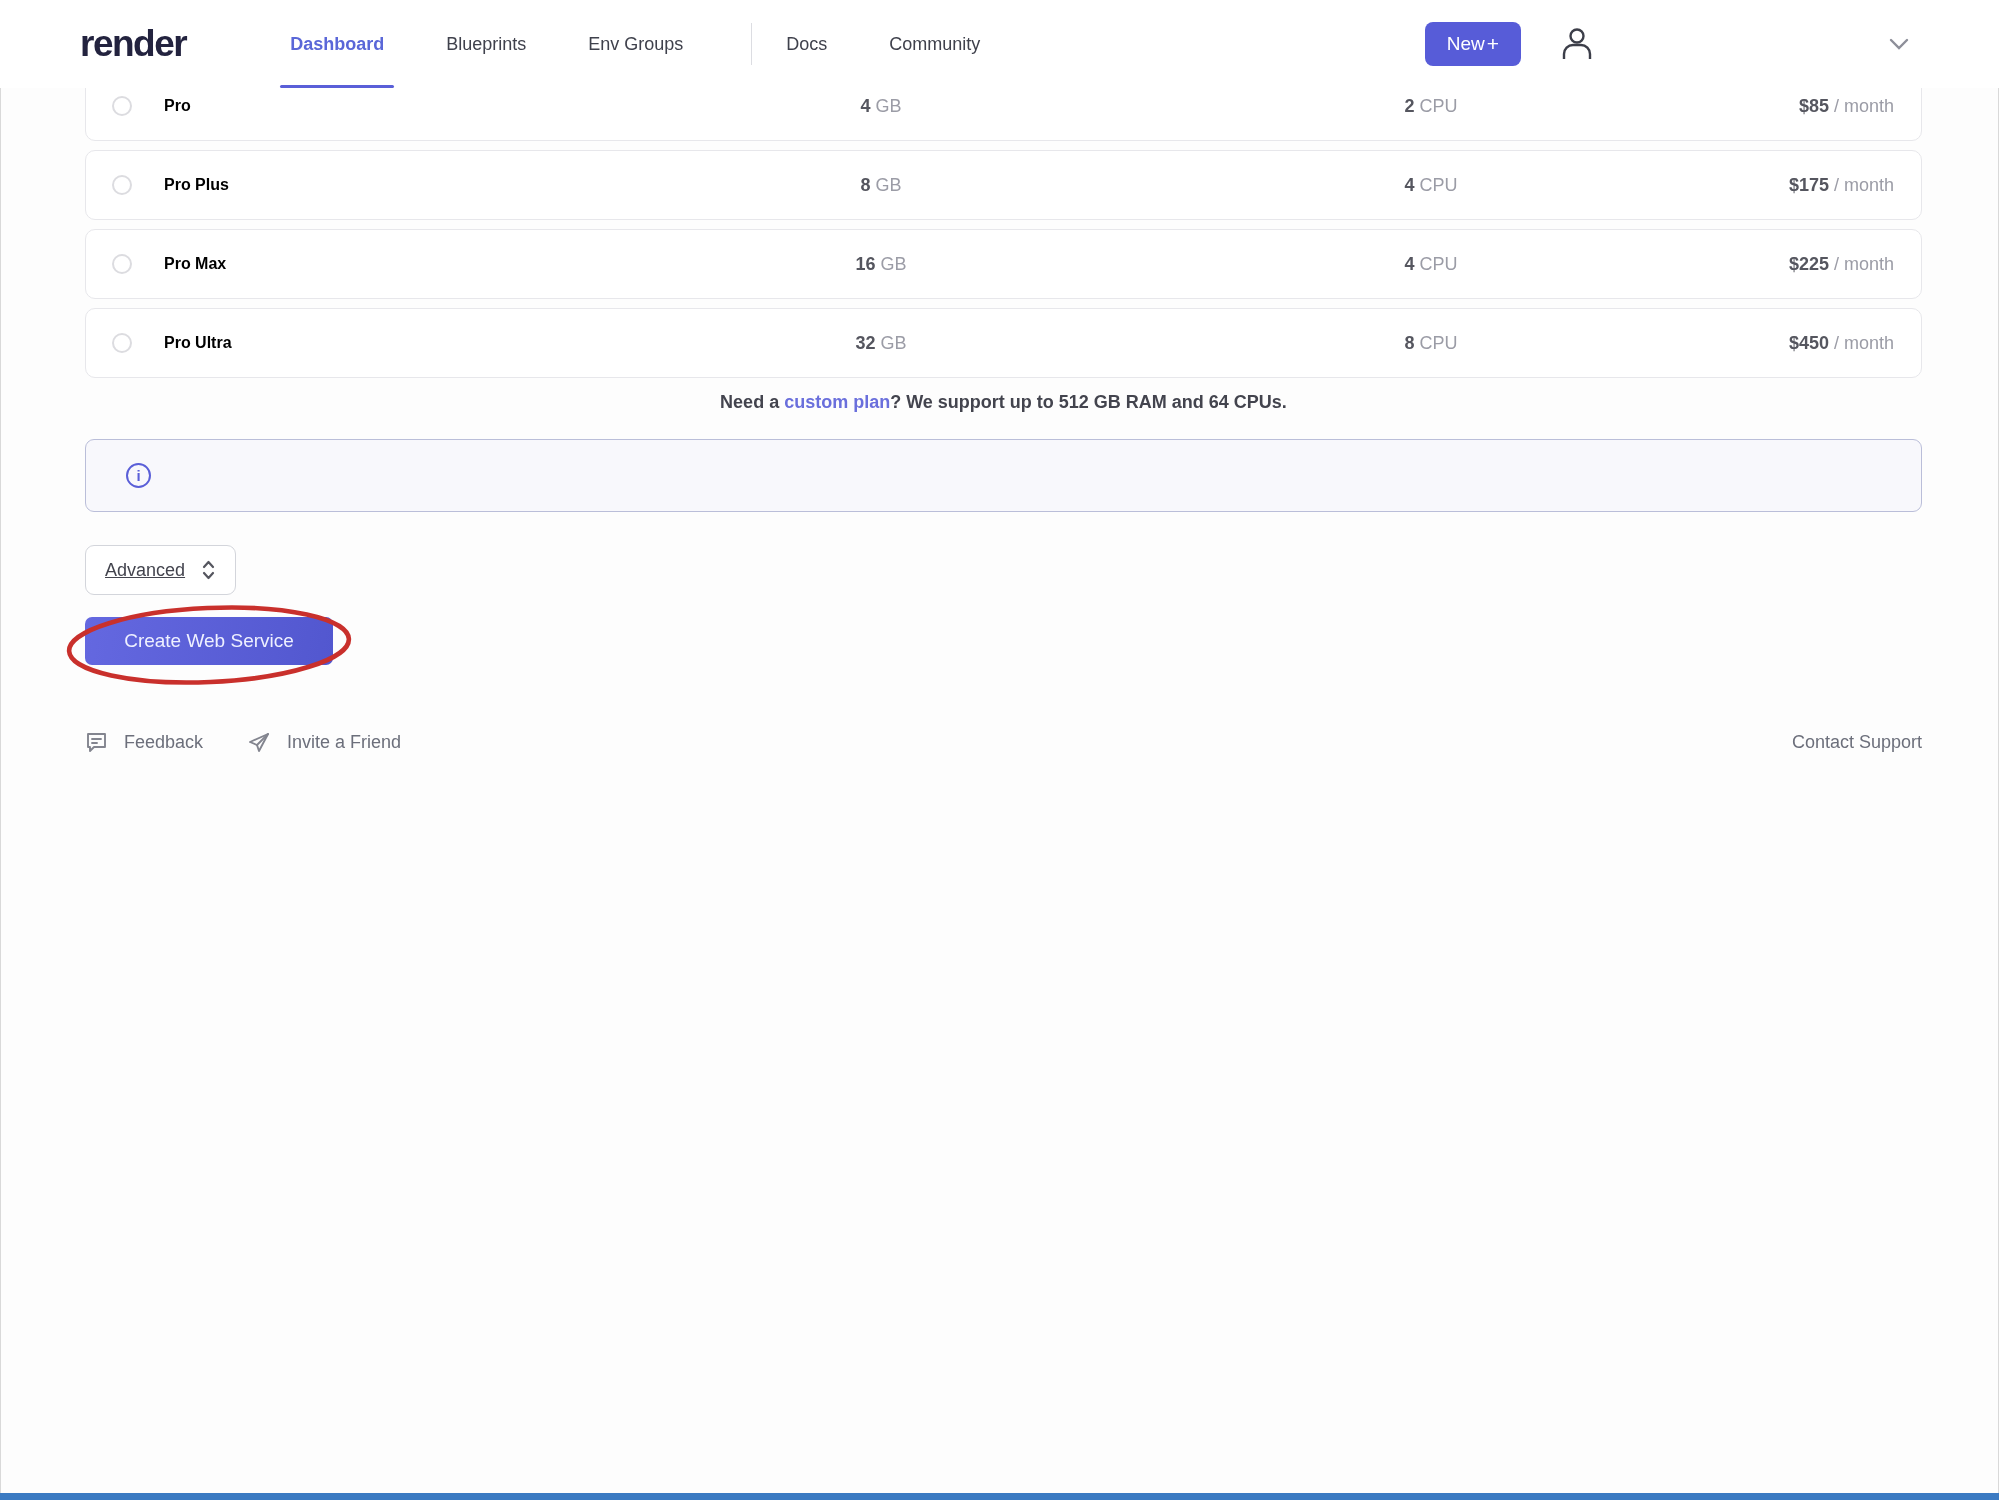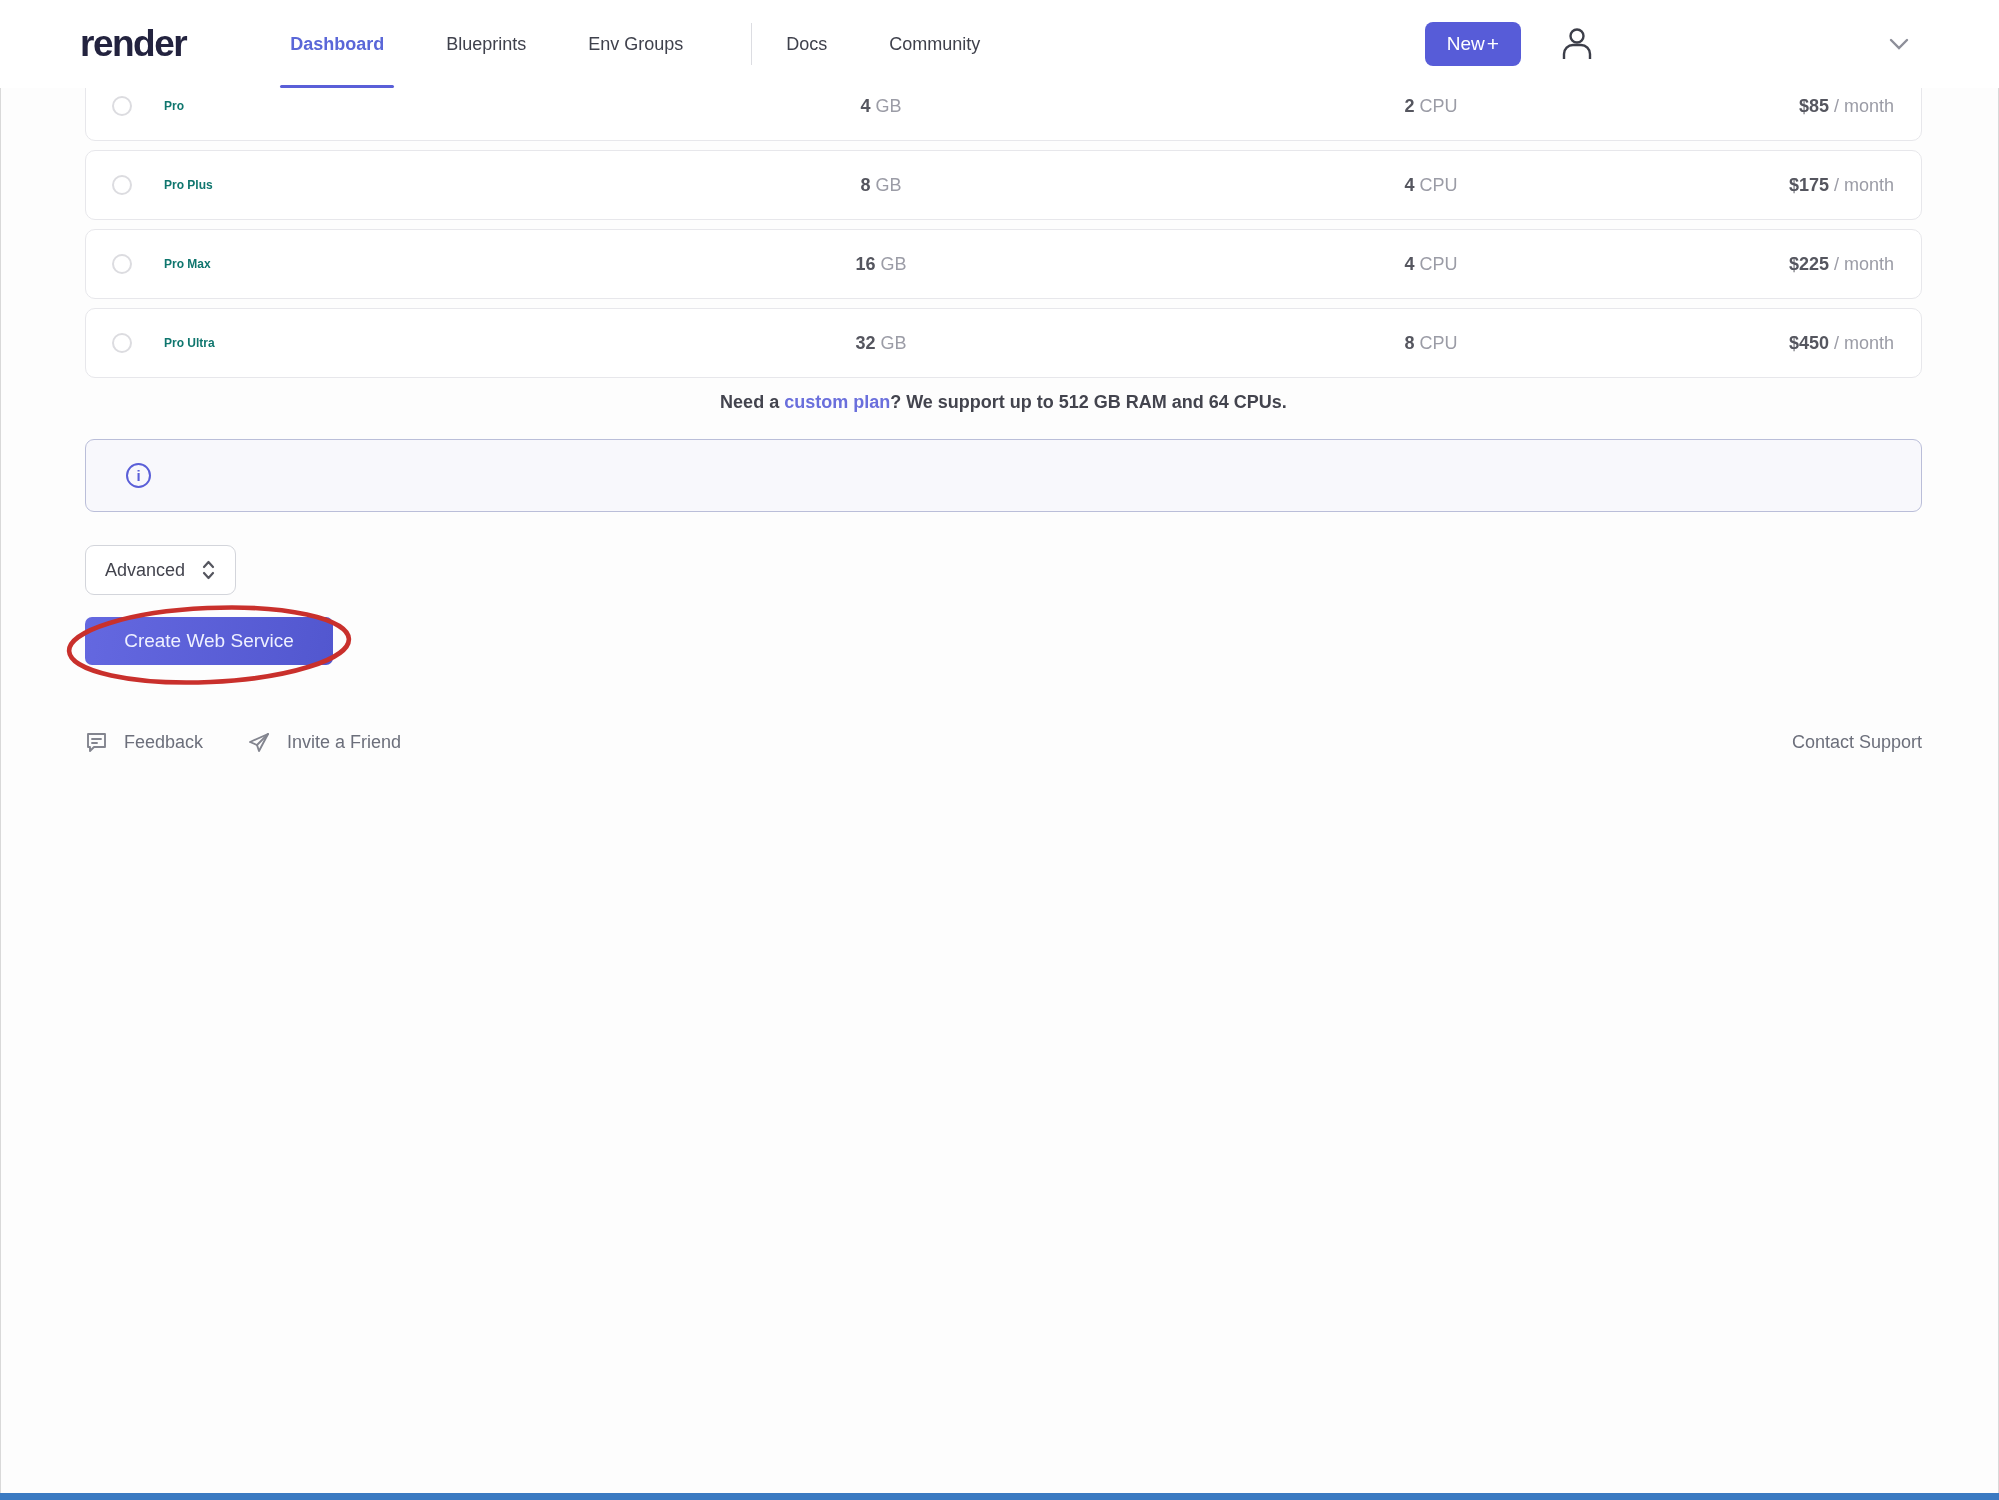--- a/index.html
+++ b/index.html
@@ -67,21 +67,21 @@
     margin-bottom:9px;
     cursor:pointer;
   }
   .plan-row.clipped { margin-top:-17px; }
   .cell-name { display:flex; align-items:center; padding-left:26px; }
   .radio {
     width:20px; height:20px; border-radius:50%;
     border:2px solid #dcdce0; background:#ffffff;
     margin-right:32px; flex:0 0 auto; cursor:pointer;
   }
-  .plan-name { font-size:12px; font-weight:bold; color:#0f766e; }
+  .plan-name { font-size:16px; font-weight:bold; color:#000000; }
   .cell-center { text-align:center; font-size:18px; }
   .cell-right { text-align:right; padding-right:27px; font-size:18px; }
   .val { color:#55565f; font-weight:bold; }
   .unit { color:#9b9ca6; }
 
   .custom-plan-line {
     margin-top:14px; text-align:center;
     font-size:18px; color:#43444e; font-weight:bold;
   }
   .custom-plan-line .link { color:#6a6fdc; cursor:pointer; }
@@ -107,20 +107,21 @@
   .info-banner .link { color:#6a6fdc; cursor:pointer; }
 
   .advanced-toggle {
     margin-top:33px;
     display:inline-flex; align-items:center; gap:16px;
     background:#ffffff;
     border:1px solid #d3d5db; border-radius:9px;
     padding:13px 19px;
     font-size:18px; color:#43444e;
     cursor:pointer;
+    text-decoration:underline;
   }
 
   .create-wrap { position:relative; margin-top:22px; width:252px; }
   .create-button {
     width:248px; height:48px;
     background:linear-gradient(100deg,#6468e0,#5257cf);
     color:#eef0ff; border:none; border-radius:7px;
     font-size:19px; font-family:"Liberation Sans",sans-serif;
     cursor:pointer;
   }

